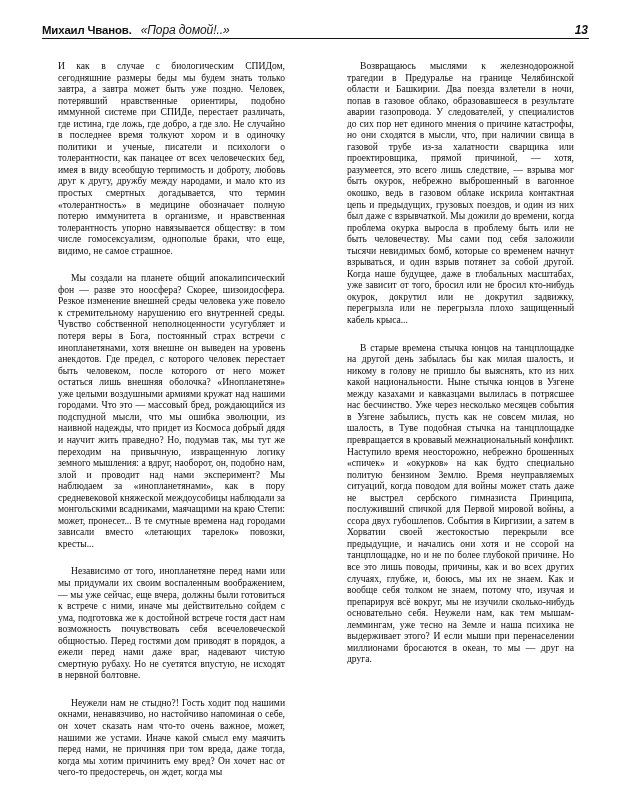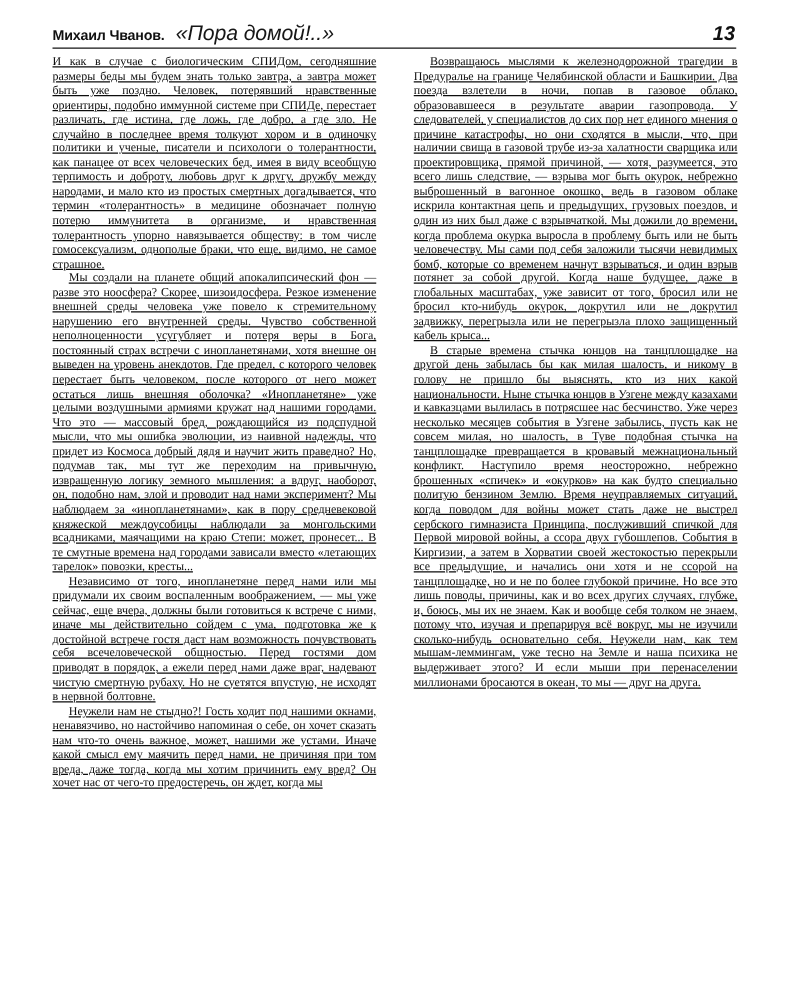--- a/index.html
+++ b/index.html
@@ -46,55 +46,54 @@
     padding-bottom: 1px;
   }
   .rh-author {
     font-weight: bold;
     font-size: 11.4px;
     letter-spacing: -0.15px;
     color: #111111;
   }
   .rh-title {
     font-style: italic;
-    font-size: 17px;
+    font-size: 12px;
     letter-spacing: -0.1px;
     color: #161616;
   }
   .rh-folio {
     font-style: italic;
     font-weight: bold;
-    font-size: 16px;
+    font-size: 12px;
     color: #111111;
     padding-bottom: 1px;
     padding-right: 1px;
   }
 
   
   .body-cols {
     position: absolute;
     left: 42px;
     top: 44px;
     width: 548px;
     display: flex;
     gap: 30px;
   }
   .col {
     width: 259px;
   }
   .col p {
-    margin: 0;
+    margin: 16px;
     text-align: justify;
     text-justify: inter-word;
     font-size: 9.6px;
     line-height: 11.55px;
     letter-spacing: -0.02px;
     word-spacing: 0.1px;
     hyphens: manual;
-    text-decoration: underline;
     -webkit-hyphens: manual;
   }
   .col p.indent {
     text-indent: 13px;
   }
   .col p.cont {
     text-indent: 0;
   }
 </style>
 </head>

